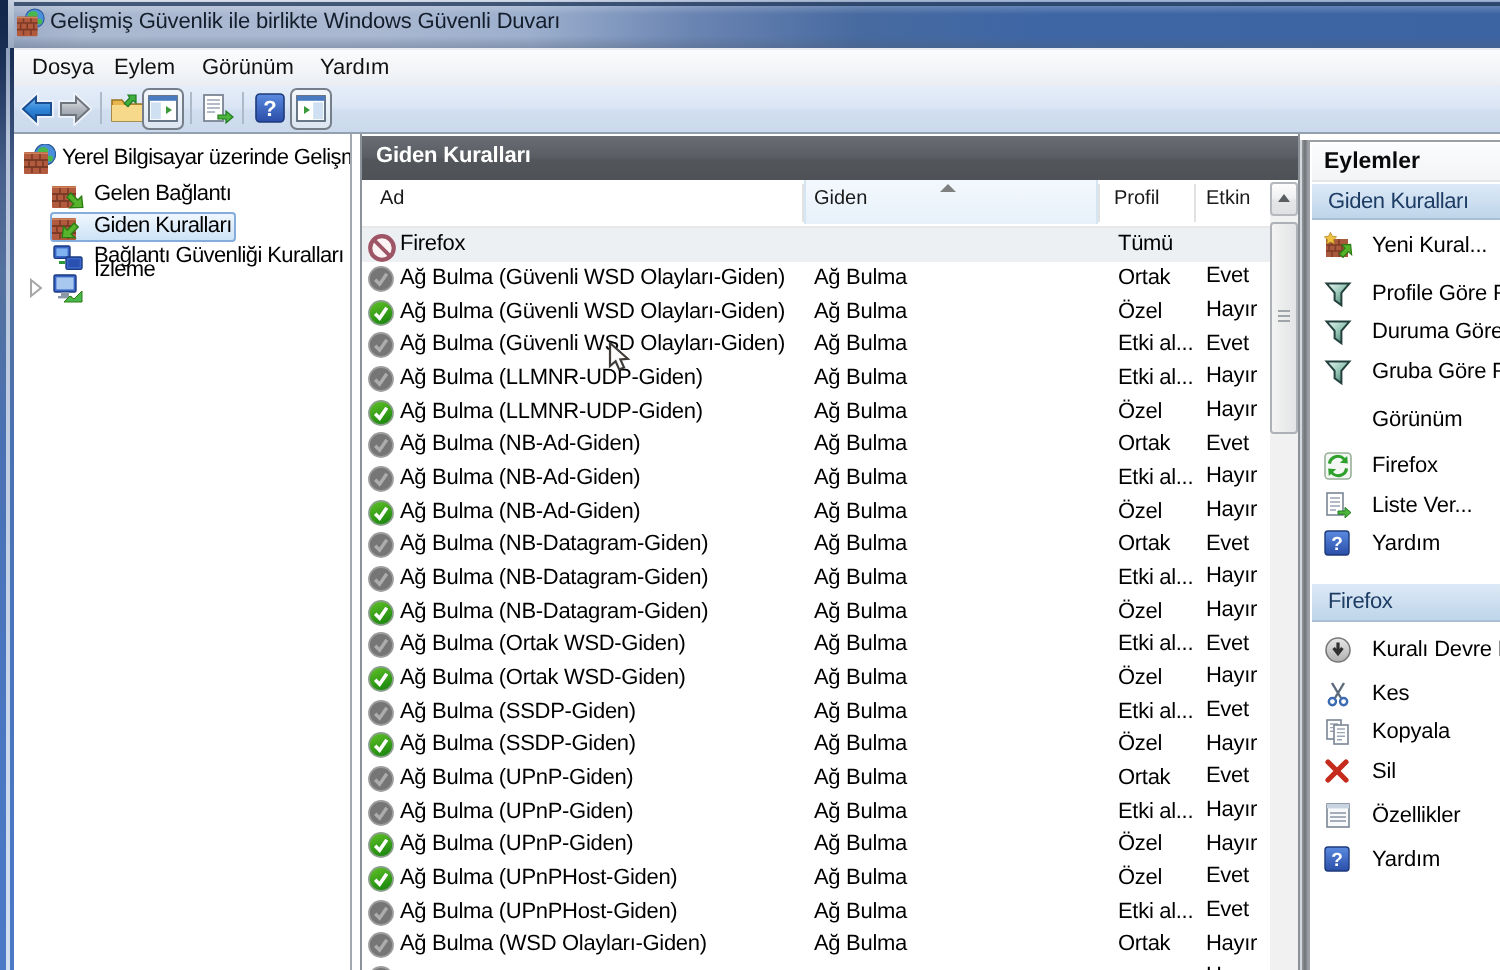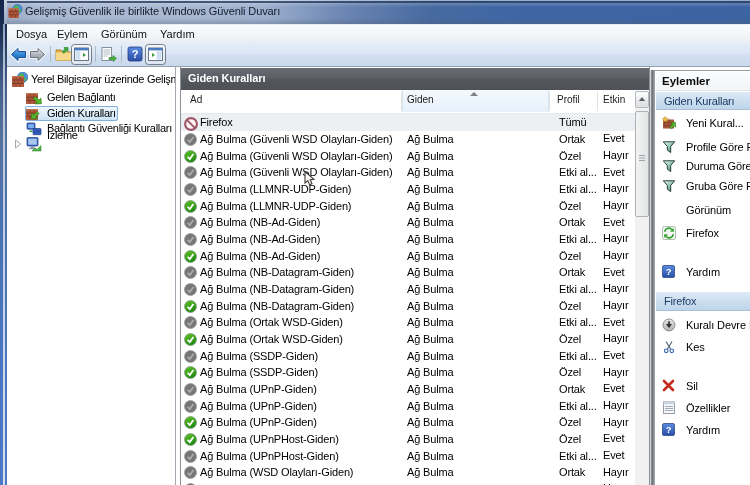--- a/index.html
+++ b/index.html
@@ -591,20 +591,28 @@
       <span>Görünüm</span>
     </div>
 <div class="act" style="top:153.1px">
       <svg width="14" height="14" viewBox="0 0 14 14">
         <rect x="0.5" y="0.5" width="13" height="13" rx="2" fill="#f4f7f4" stroke="#9ab09a" stroke-width="0.8"></rect>
 <path d="M3.5 6 a3.5 3.5 0 0 1 6-2 l-1.6 1.4 4 0.4 -0.3-3.8 -1.1 1 a5 5 0 0 0-8.6 2.6 Z" fill="#2ea02c"></path>
 <path d="M10.5 8 a3.5 3.5 0 0 1-6 2 l1.6-1.4 -4-0.4 0.3 3.8 1.1-1 a5 5 0 0 0 8.6-2.6 Z" fill="#2ea02c"></path>
       </svg>
       <span>Firefox</span>
     </div>
+<div class="act" style="top:172.6px">
+      <svg width="14" height="14" viewBox="0 0 14 14">
+        <rect x="1.5" y="0.5" width="8" height="11" fill="#fff" stroke="#7a8694" stroke-width="0.8"></rect>
+<path d="M3 3 h5 M3 5 h5 M3 7 h5 M3 9 h3" stroke="#9aa6b4" stroke-width="0.7"></path>
+<path d="M7 9.5 h3.5 v-1.8 l3 2.6 -3 2.6 v-1.8 h-3.5 Z" fill="#4db53c" stroke="#1e7a1e" stroke-width="0.5"></path>
+      </svg>
+      <span>Liste Ver...</span>
+    </div>
 <div class="act" style="top:192.1px">
       <svg width="13" height="13" viewBox="0 0 13 13">
         <defs>
           <linearGradient id="hh2U" x1="0" y1="0" x2="0" y2="1">
             <stop offset="0" stop-color="#5a8ae0"></stop>
             <stop offset="1" stop-color="#2a4ea8"></stop>
           </linearGradient>
         </defs>
 <rect x="0.5" y="0.5" width="12" height="12" rx="1.5" fill="url(#hh2U)" stroke="#1e3a7a" stroke-width="0.7"></rect>
 <text x="6.5" y="10" font-size="9.5" font-weight="bold" fill="#fff" text-anchor="middle" font-family="Liberation Sans">?</text>
@@ -628,20 +636,29 @@
       <span>Kuralı Devre Dışı B</span>
     </div>
 <div class="act" style="top:266.5px">
       <svg width="14" height="14" viewBox="0 0 14 14">
         <path d="M4 1.5 L8.5 9 M10 1.5 L5.5 9" stroke="#5a6a7a" stroke-width="1.2"></path>
 <circle cx="4.2" cy="10.8" r="1.8" fill="none" stroke="#3a6ab0" stroke-width="1.2"></circle>
 <circle cx="9.8" cy="10.8" r="1.8" fill="none" stroke="#3a6ab0" stroke-width="1.2"></circle>
       </svg>
       <span>Kes</span>
     </div>
+<div class="act" style="top:286.3px">
+      <svg width="14" height="14" viewBox="0 0 14 14">
+        <rect x="1.5" y="1" width="7" height="9.5" fill="#fff" stroke="#7a8694" stroke-width="0.8"></rect>
+<path d="M3 3 h4 M3 4.8 h4 M3 6.6 h4" stroke="#9aa6b4" stroke-width="0.7"></path>
+<rect x="5" y="3.5" width="7" height="9.5" fill="#fff" stroke="#7a8694" stroke-width="0.8"></rect>
+<path d="M6.5 5.5 h4 M6.5 7.3 h4 M6.5 9.1 h4 M6.5 10.9 h2.5" stroke="#9aa6b4" stroke-width="0.7"></path>
+      </svg>
+      <span>Kopyala</span>
+    </div>
 <div class="act" style="top:305.8px">
       <svg width="13" height="13" viewBox="0 0 13 13">
         <path d="M2 2 L11 11 M11 2 L2 11" stroke="#c42b1c" stroke-width="2.6" stroke-linecap="round"></path>
       </svg>
       <span>Sil</span>
     </div>
 <div class="act" style="top:328.0px">
       <svg width="14" height="14" viewBox="0 0 14 14">
         <rect x="1.5" y="1" width="11" height="11.5" fill="#f8f9fa" stroke="#7a8694" stroke-width="0.8"></rect>
 <rect x="1.5" y="1" width="11" height="2.2" fill="#c8d4e2"></rect>

